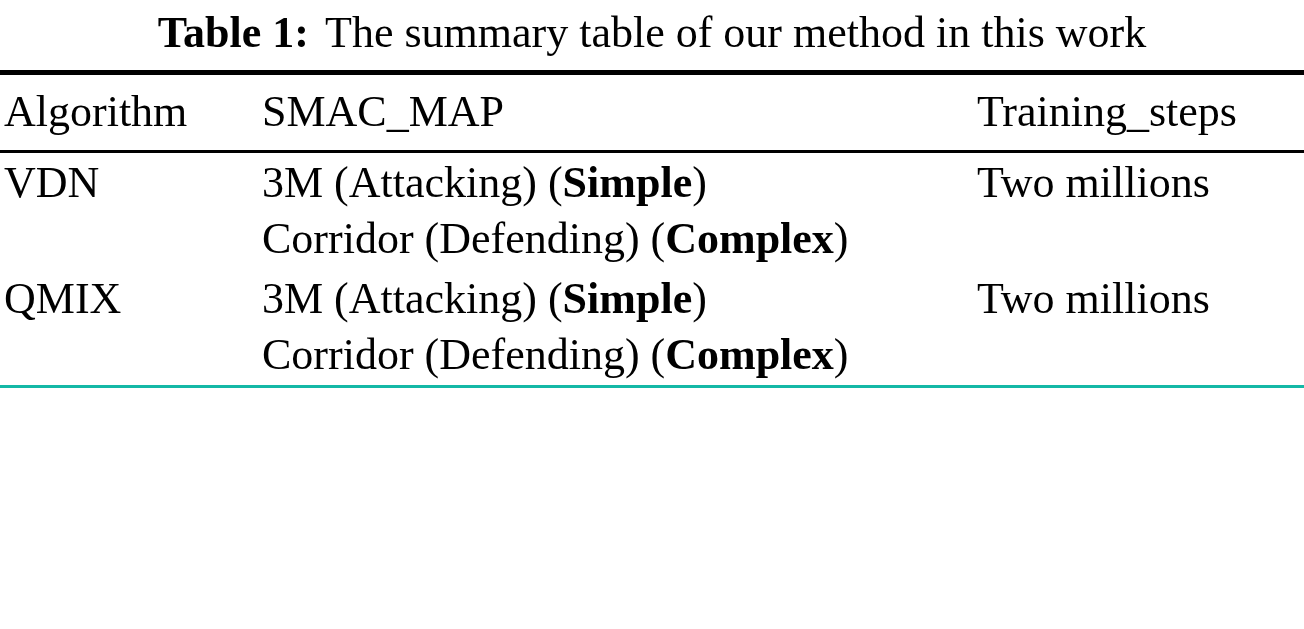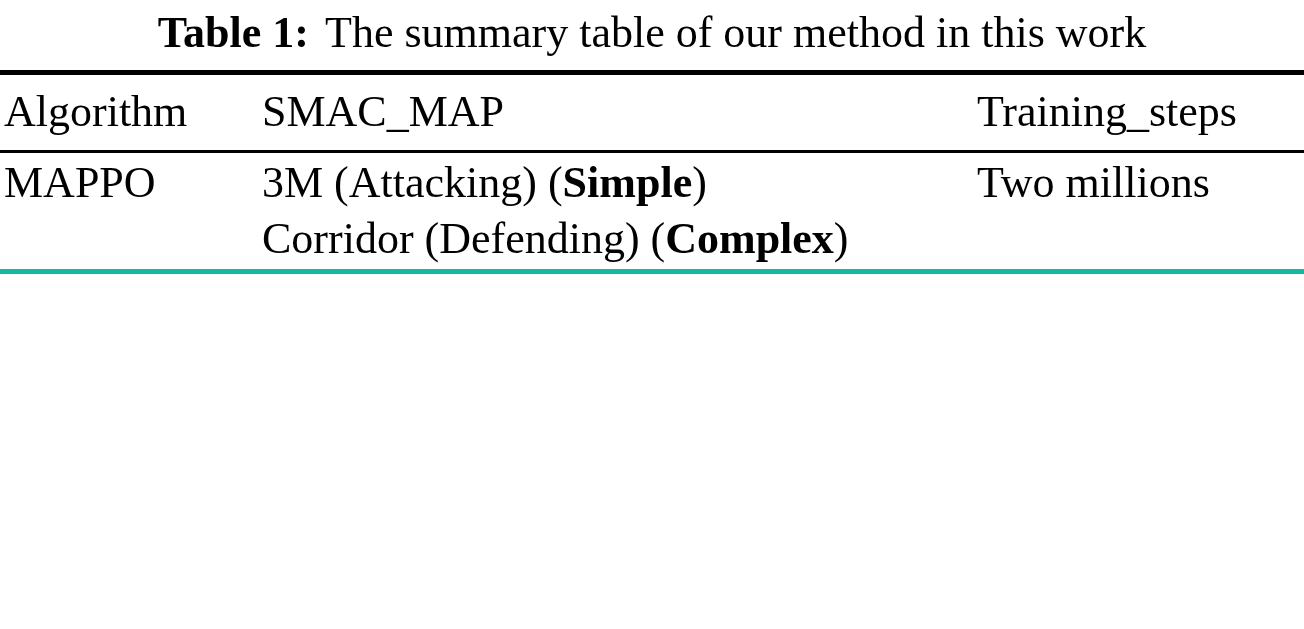--- a/index.html
+++ b/index.html
@@ -27,21 +27,21 @@
   }
   .caption-label {
     font-weight: bold;
     margin-right: 16px;
   }
   table.summary {
     width: 1304px;
     border-collapse: collapse;
     table-layout: fixed;
     border-top: 5px solid #000;
-    border-bottom: 5px solid #14b8a6;
+    border-bottom: 3px solid #14b8a6;
     font-size: 44px;
     line-height: 56px;
     padding-left: 36px;
   }
   col.c-alg  { width: 262px; }
   col.c-map  { width: 715px; }
   col.c-step { width: 327px; }
   table.summary th {
     font-weight: normal;
     text-align: left;
@@ -81,21 +81,29 @@
     </colgroup>
     <thead>
       <tr>
         <th>Algorithm</th>
         <th>SMAC_MAP</th>
         <th>Training_steps</th>
       </tr>
     </thead>
     <tbody>
       <tr>
-        <td>MAPPO</td>
+        <td>VDN</td>
+        <td>
+          <span class="map-line"><span>3M (Attacking) (</span><span class="bold">Simple</span><span>)</span></span>
+          <span class="map-line"><span>Corridor (Defending) (</span><span class="bold">Complex</span><span>)</span></span>
+        </td>
+        <td>Two millions</td>
+      </tr>
+      <tr>
+        <td>QMIX</td>
         <td>
           <span class="map-line"><span>3M (Attacking) (</span><span class="bold">Simple</span><span>)</span></span>
           <span class="map-line"><span>Corridor (Defending) (</span><span class="bold">Complex</span><span>)</span></span>
         </td>
         <td>Two millions</td>
       </tr>
     </tbody>
   </table>
 
 </div>

